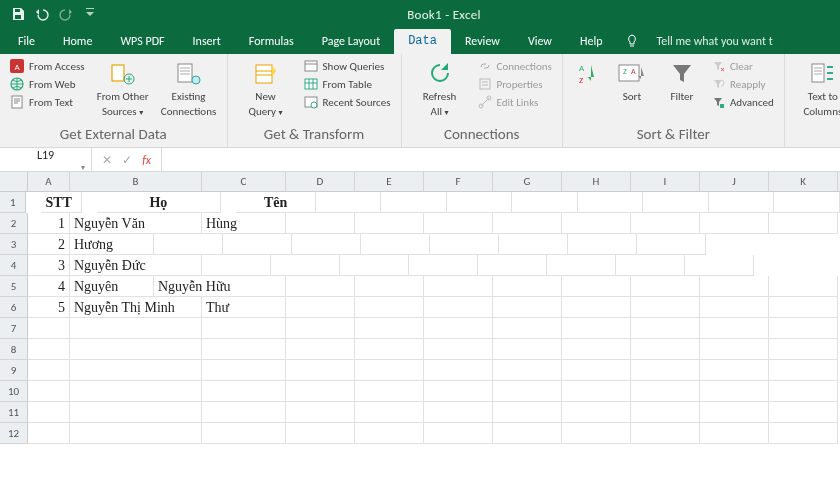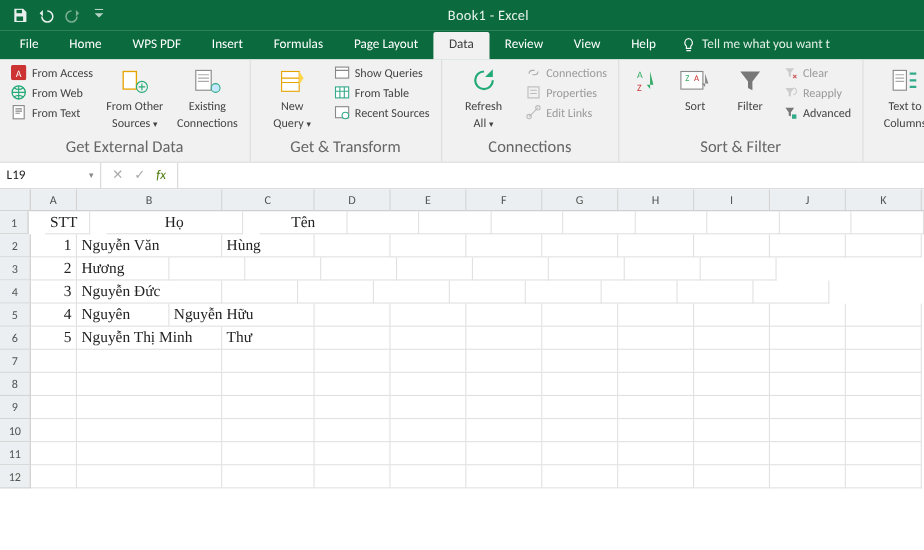--- a/index.html
+++ b/index.html
@@ -5,49 +5,49 @@
 * { box-sizing: border-box; margin: 0; padding: 0; font-family: "Segoe UI", Calibri, sans-serif; }
 body { width: 840px; height: 500px; background: #fff; overflow: hidden; font-size: 12px; color: #222; }
 
 .titlebar { height: 28px; background: #0b6a3e; display: flex; align-items: center; color: #fff; }
 .qat { display: flex; align-items: center; gap: 8px; padding: 0 10px; }
 .qat .icon { width: 16px; height: 16px; display: inline-flex; align-items: center; justify-content: center; color: #fff; opacity: .9; }
 .titlebar .title { flex: 1; text-align: center; font-size: 13px; color: #e8f4ec; letter-spacing: .3px; }
 
 .tabs { height: 26px; background: #0b6a3e; display: flex; align-items: center; color: #fff; padding-left: 4px; }
 .tab { padding: 5px 14px 6px; font-size: 12px; cursor: pointer; color: #fff; }
-.tab.active { background: #f1f1f1; color: #404040; border-radius: 2px 2px 0 0; }
-.tell-me { display: flex; align-items: center; gap: 6px; padding: 5px 10px; color: #dfeee5; font-size: 12px; }
+.tab.active { background: #f1f1f1; color: #0369a1; border-radius: 2px 2px 0 0; font-family: Liberation Mono, monospace; }
+.tell-me { display: flex; align-items: center; gap: 18px; padding: 5px 10px; color: #dfeee5; font-size: 12px; }
 
 .ribbon { height: 94px; background: #f1f1f1; border-bottom: 1px solid #d8d8d8; display: flex; }
 .group { border-right: 1px solid #dcdcdc; display: flex; flex-direction: column; padding: 2px 8px 0; }
 .group-body { flex: 1; display: flex; align-items: flex-start; gap: 6px; padding-top: 2px; }
 .group-label { text-align: center; font-size: 15px; color: #666; padding: 2px 0 4px; }
 .vstack { display: flex; flex-direction: column; gap: 2px; }
 .small-btn { display: flex; align-items: center; gap: 5px; font-size: 11px; color: #444; padding: 1px 2px; cursor: pointer; white-space: nowrap; }
 .small-btn.dim { color: #9a9a9a; }
 .big-btn { display: flex; flex-direction: column; align-items: center; justify-content: center; width: 60px; gap: 2px; font-size: 11px; color: #444; text-align: center; padding-top: 2px; cursor: pointer; }
 .big-btn .bicon { width: 30px; height: 28px; display: flex; align-items: center; justify-content: center; }
 .drop-arrow { font-size: 8px; }
 
 .formula-bar { height: 24px; border-bottom: 1px solid #d8d8d8; display: flex; align-items: stretch; background: #fff; }
-.namebox { width: 92px; border-right: 1px solid #d8d8d8; display: flex; align-items: center; padding: 0 6px; font-size: 12px; }
+.namebox { width: 92px; border-right: 1px solid #d8d8d8; display: flex; align-items: center; padding: 0 6px; font-size: 12px; flex-direction: column; }
 .namebox .arrow { margin-left: auto; font-size: 8px; color: #888; }
 .fbar-btns { display: flex; align-items: center; gap: 10px; padding: 0 10px; border-right: 1px solid #d8d8d8; color: #aaa; }
 .fbar-input { flex: 1; display: flex; align-items: center; padding: 0 8px; font-size: 12px; }
 
 .grid-wrap { display: flex; flex-direction: column; height: calc(500px - 28px - 26px - 94px - 24px); overflow: hidden; }
 .col-headers { display: flex; height: 20px; background: #eceff1; border-bottom: 1px solid #ccc; }
 .corner { width: 28px; border-right: 1px solid #ccc; background: #eceff1; }
 .ch { text-align: center; font-size: 11px; color: #555; border-right: 1px solid #d4d4d4; line-height: 20px; }
 .rows { display: flex; flex-direction: column; }
 .row { display: flex; height: 21px; }
 .rh { width: 28px; background: #eceff1; border-right: 1px solid #ccc; border-bottom: 1px solid #d4d4d4; text-align: center; font-size: 11px; color: #555; line-height: 21px; }
 .cell { border-right: 1px solid #e1e1e1; border-bottom: 1px solid #e1e1e1; padding: 0 4px; font-size: 14px; line-height: 21px; font-family: "Times New Roman", serif; overflow: hidden; white-space: nowrap; }
-.cell.bold { font-weight: normal; margin-left: 15px; }
+.cell.bold { font-weight: bold; margin-left: 15px; }
 .cell.center { text-align: center; }
 .cell.right { text-align: right; }
 
 .wA { width: 42px; } .wB { width: 132px; } .wC { width: 84px; }
 .wD, .wE, .wF, .wG, .wH, .wI, .wJ, .wK { width: 69px; }
 
 svg { display: block; }
 </style>
 </head>
 <body>
@@ -337,21 +337,21 @@
 </div>
 
 <div class="formula-bar">
   <div class="namebox">
     <span>L19</span>
     <span class="arrow">▾</span>
   </div>
   <div class="fbar-btns">
     <span>✕</span>
     <span>✓</span>
-    <span style="font-style:italic;color:#4d7c0f">fx</span>
+    <span style="font-style:italic;color:#ef4444">fx</span>
   </div>
   <div class="fbar-input"></div>
 </div>
 
 <div class="grid-wrap">
   <div class="col-headers">
     <div class="corner"></div>
     <div class="ch wA">A</div>
     <div class="ch wB">B</div>
     <div class="ch wC">C</div>

